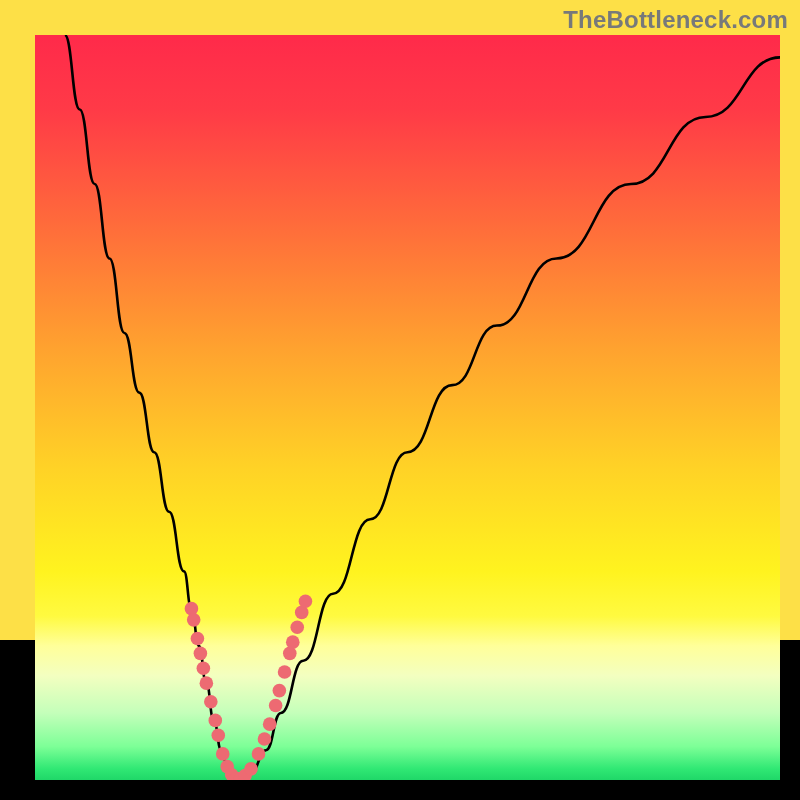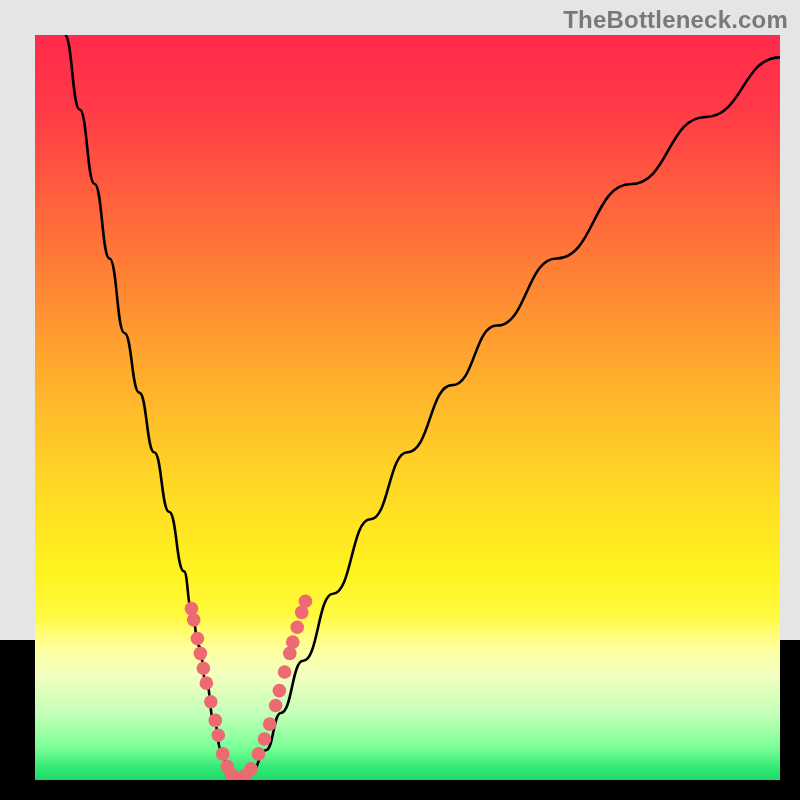--- a/index.html
+++ b/index.html
@@ -9,21 +9,21 @@
     height: 800px;
     background: #000;
     overflow: hidden;
   }
   .frame {
     position: absolute;
     left: 0;
     top: 0;
     width: 800px;
     height: 640px;
-    background: #e5e5e5;
+    background: #fde047;
   }
   .plot-area {
     position: absolute;
     left: 35px;
     top: 35px;
     width: 745px;
     height: 745px;
     overflow: hidden;
   }
   .gradient {

